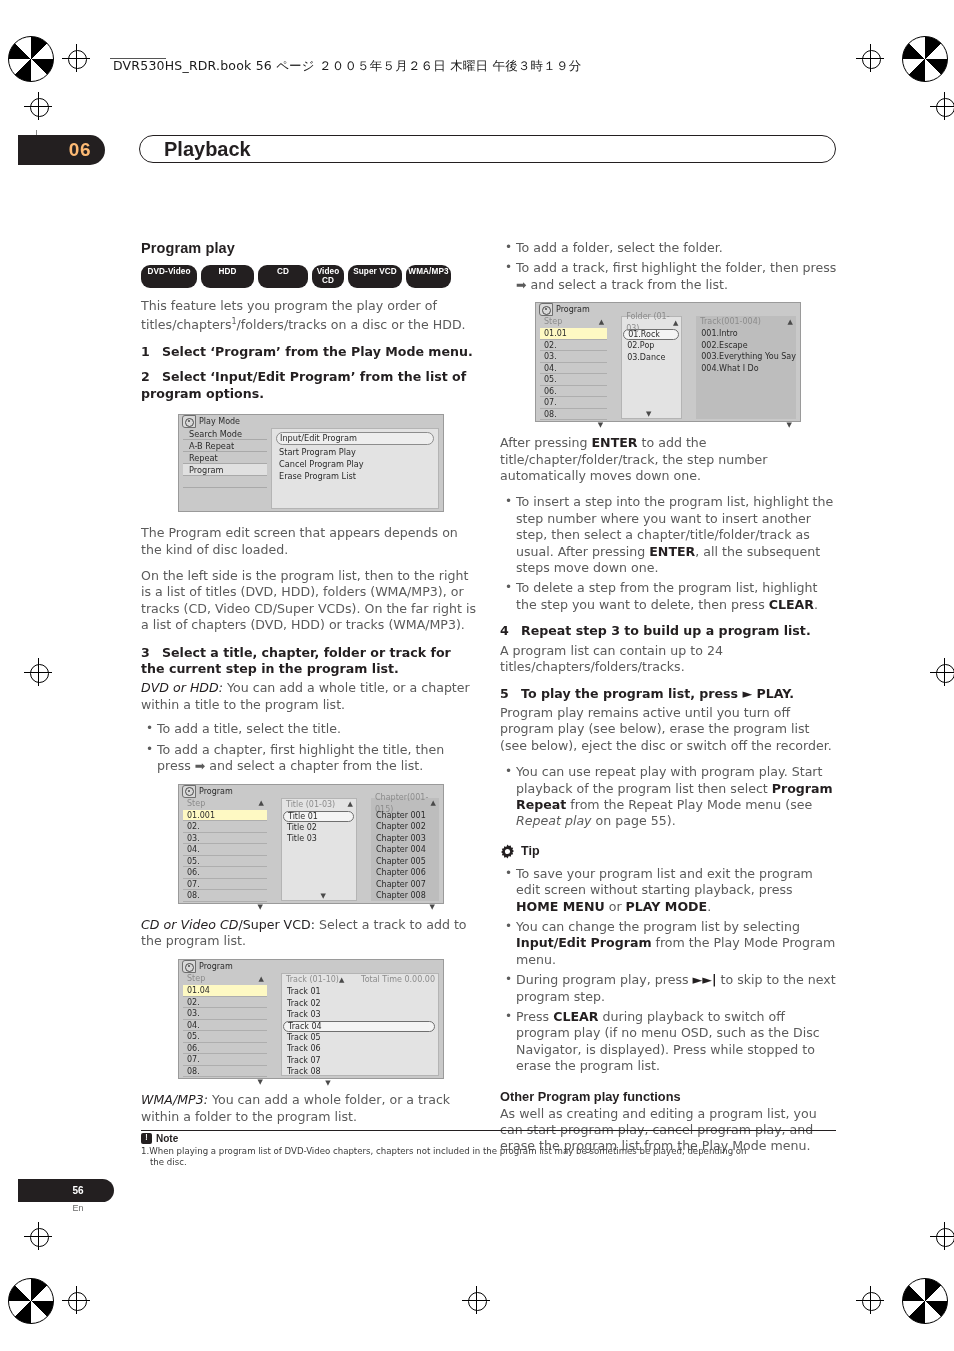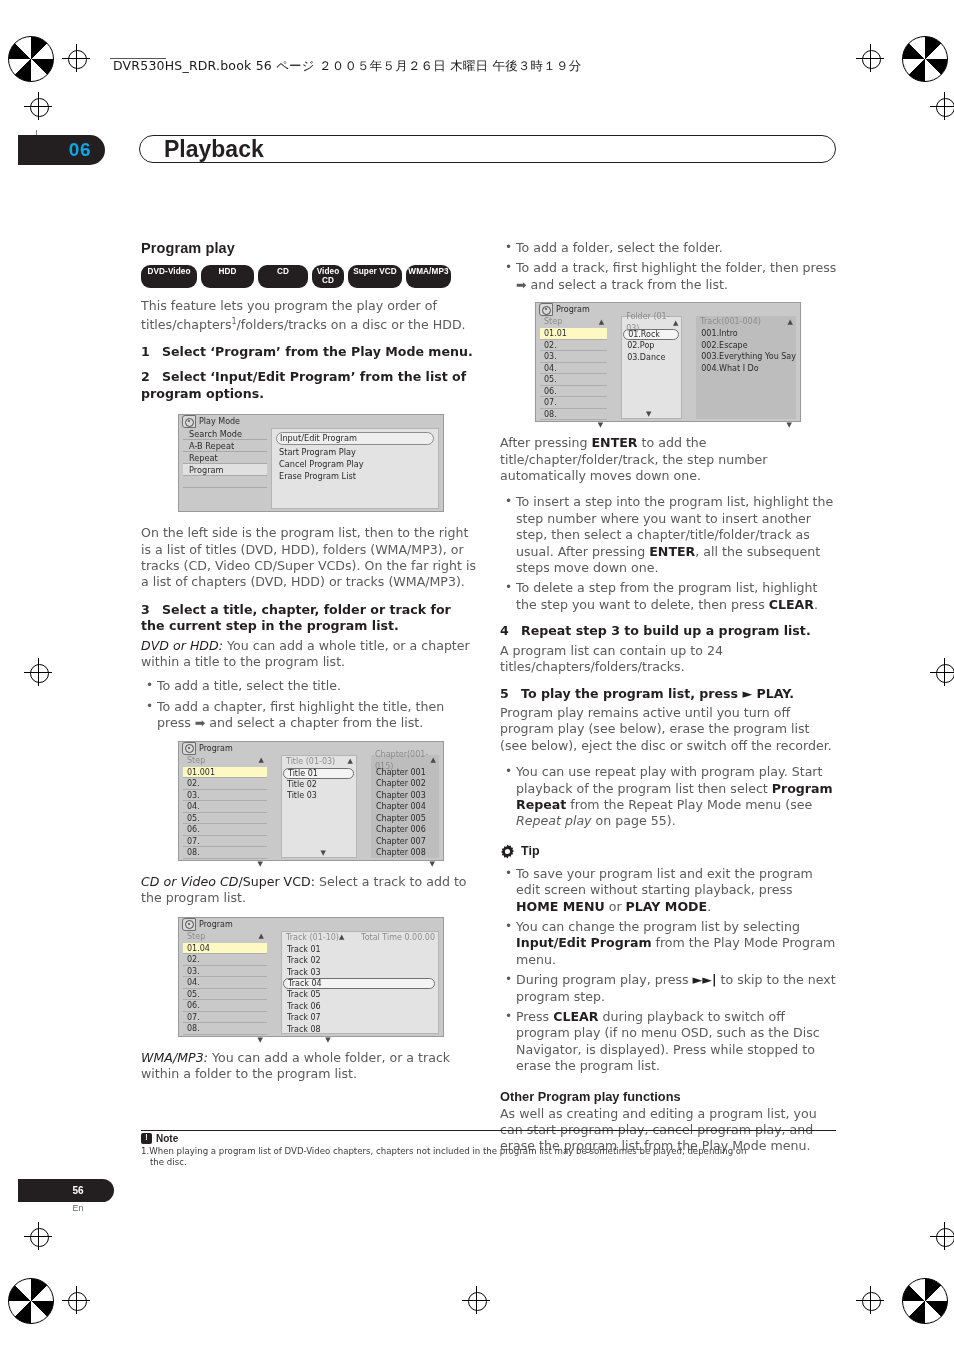--- a/index.html
+++ b/index.html
@@ -44,35 +44,35 @@
     font-family:"DejaVu Sans", sans-serif;
   }
   .runhead-rule {
     position:absolute; left:110px; top:58px; width:56px; height:1px; background:#555;
   }
 
   
   .chapnum {
     position:absolute; left:18px; top:135px;
     width:87px; height:30px;
-    background:#231f20; color:#0ea5e9;
+    background:#231f20; color:#fdba74;
     border-radius:0 15px 15px 0;
     font-weight:bold; font-size:19px;
     display:flex; align-items:center; justify-content:flex-end;
     padding-right:14px; box-sizing:border-box;
     letter-spacing:.5px;
   }
   .chaptitle {
     position:absolute; left:139px; top:135px;
     width:697px; height:28px;
     border:1.2px solid #231f20;
     border-radius:14px;
     display:flex; align-items:center;
     padding-left:24px; box-sizing:border-box;
-    font-weight:bold; font-size:23px;
+    font-weight:bold; font-size:20px;
     color:#231f20;
   }
 
   
   .col { position:absolute; top:240px; width:337px; }
   .col-left  { left:141px; }
   .col-right { left:500px; }
 
   h2.sect {
     font-size:14.5px; font-weight:bold; margin:0 0 9px 0; color:#231f20;
@@ -349,20 +349,21 @@
         </div>
         <div class="pm-right">
           <div class="pm-opt hl">Input/Edit Program</div>
           <div class="pm-opt">Start Program Play</div>
           <div class="pm-opt">Cancel Program Play</div>
           <div class="pm-opt">Erase Program List</div>
         </div>
       </div>
     </div>
 
+    <p class="body">The Program edit screen that appears depends on the kind of disc loaded.</p>
     <p class="body">On the left side is the program list, then to the right is a list of titles (DVD, HDD), folders (WMA/MP3), or tracks (CD, Video CD/Super VCDs). On the far right is a list of chapters (DVD, HDD) or tracks (WMA/MP3).</p>
 
     <p class="step" style="margin-top:11px"><span class="n">3</span><span>Select a title, chapter, folder or track for the current step in the program list.</span></p>
 
     <p class="body tight"><span class="ital blk">DVD or HDD:</span><span> You can add a whole title, or a chapter within a title to the program list.</span></p>
 
     <ul class="bul">
       <li>To add a title, select the title.</li>
       <li>To add a chapter, first highlight the title, then press ➡ and select a chapter from the list.</li>
     </ul>

